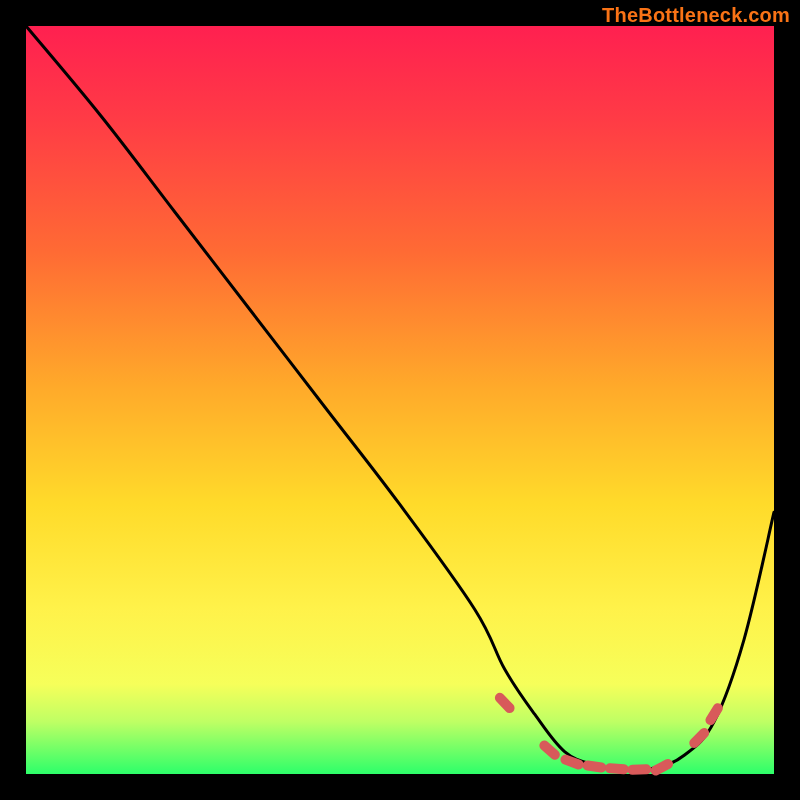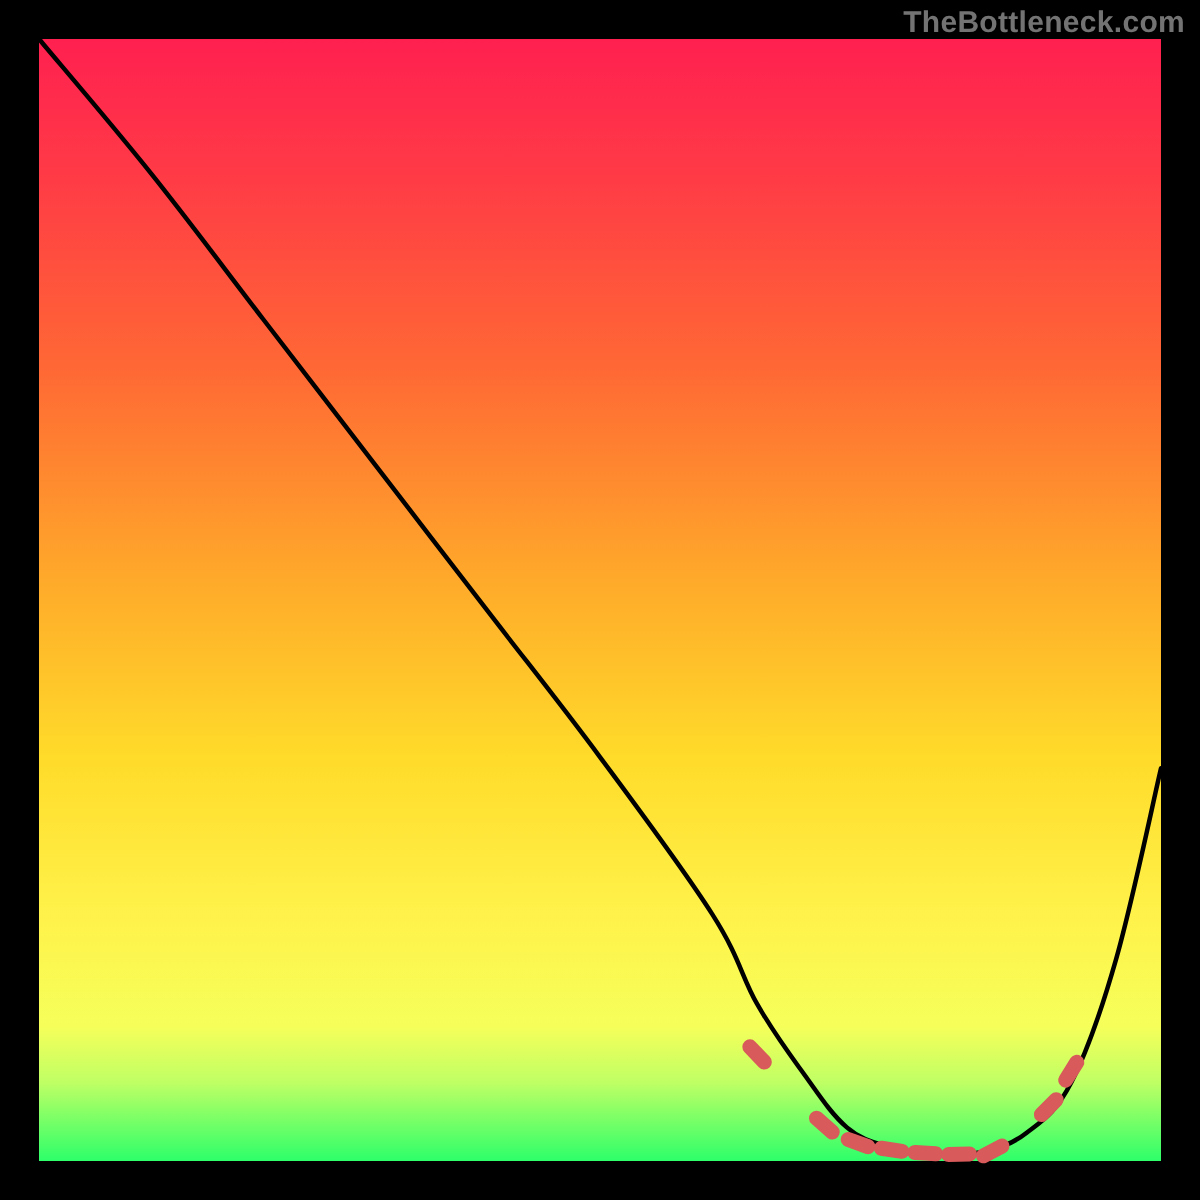--- a/index.html
+++ b/index.html
@@ -54,21 +54,21 @@
   }
   .scatter-dash {
     stroke: #d85a5a;
     stroke-width: 10;
     stroke-linecap: round;
   }
   .watermark {
     position: absolute;
     top: 4px;
     right: 10px;
-    color: #737373;
+    color: #f97316;
     font-size: 20px;
     font-weight: 600;
     letter-spacing: 0.2px;
     user-select: none;
   }
 </style>
 </head>
 <body>
 
 <div class="frame">

